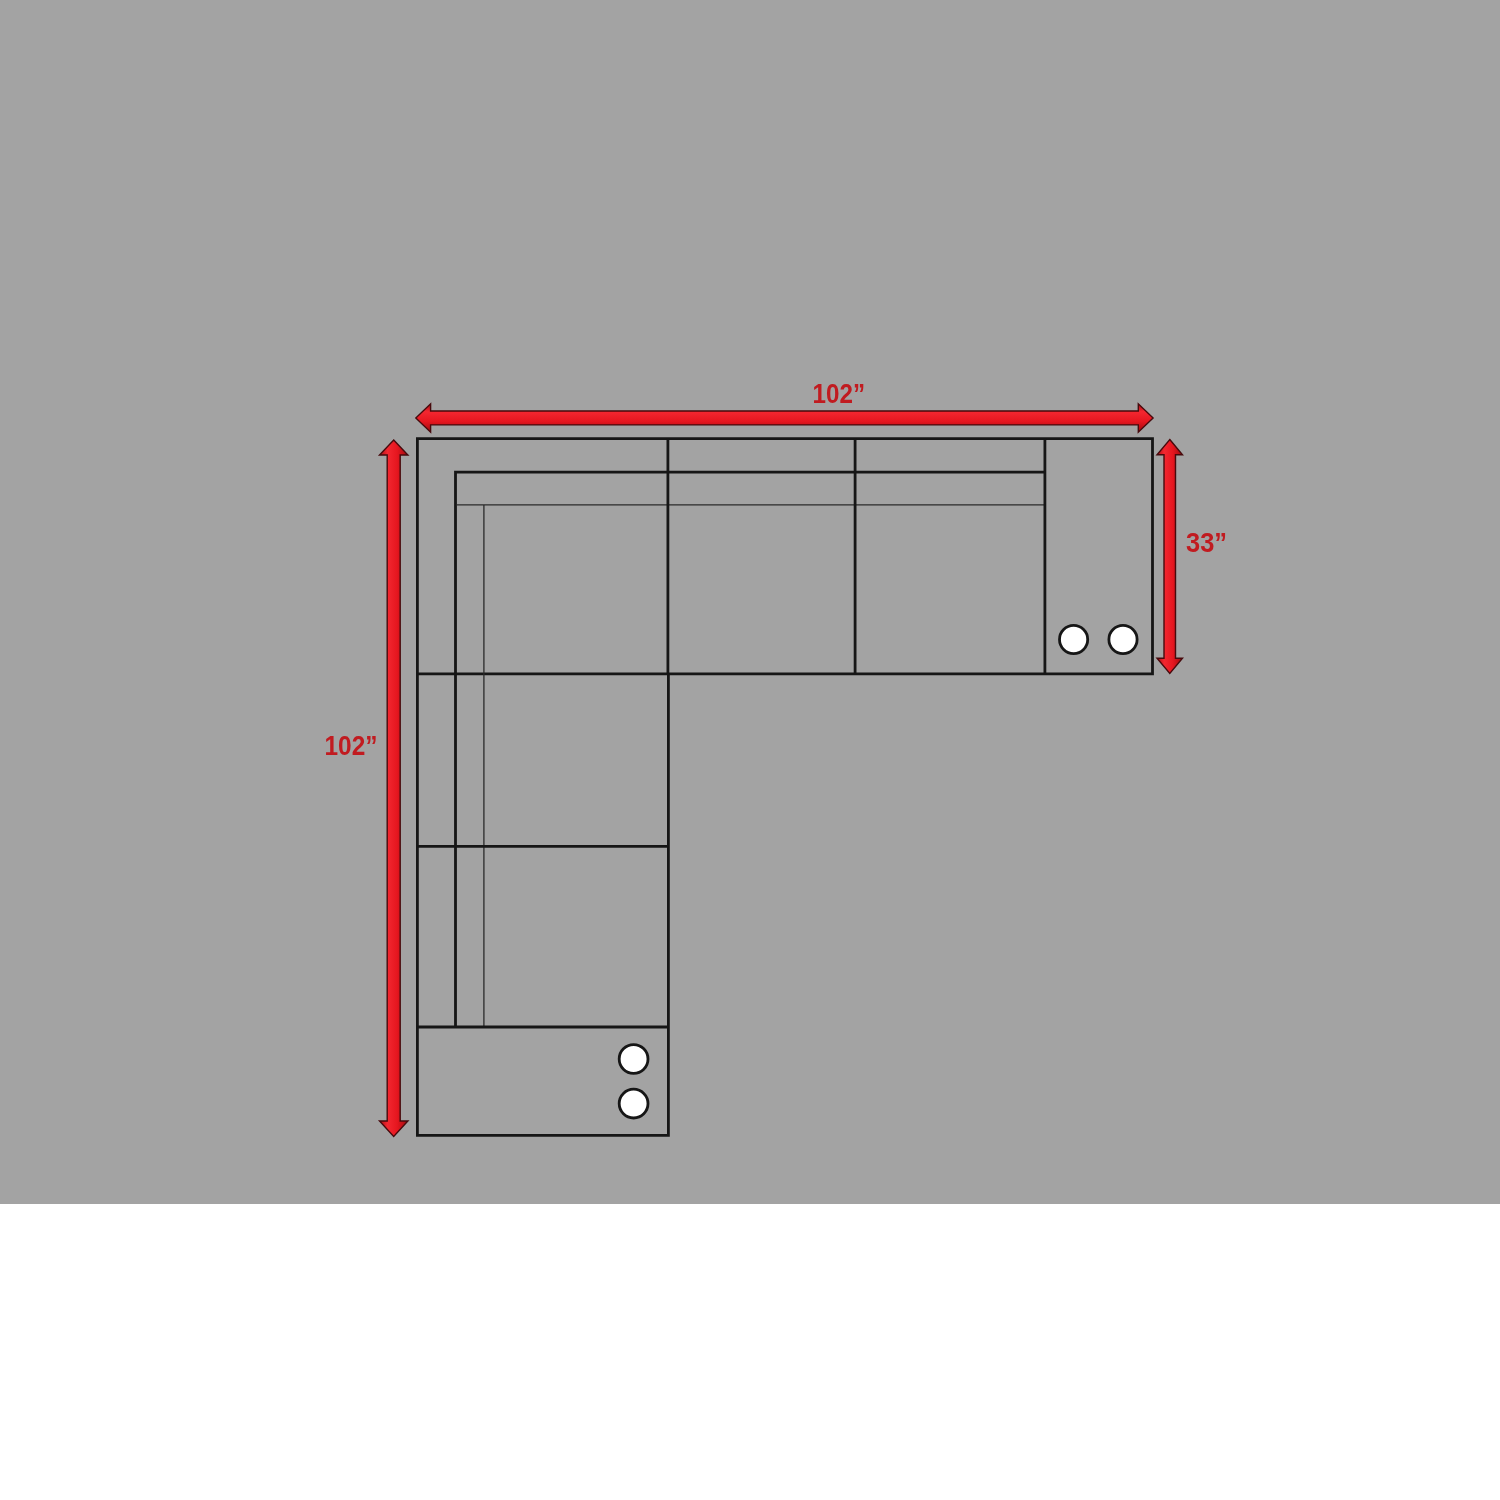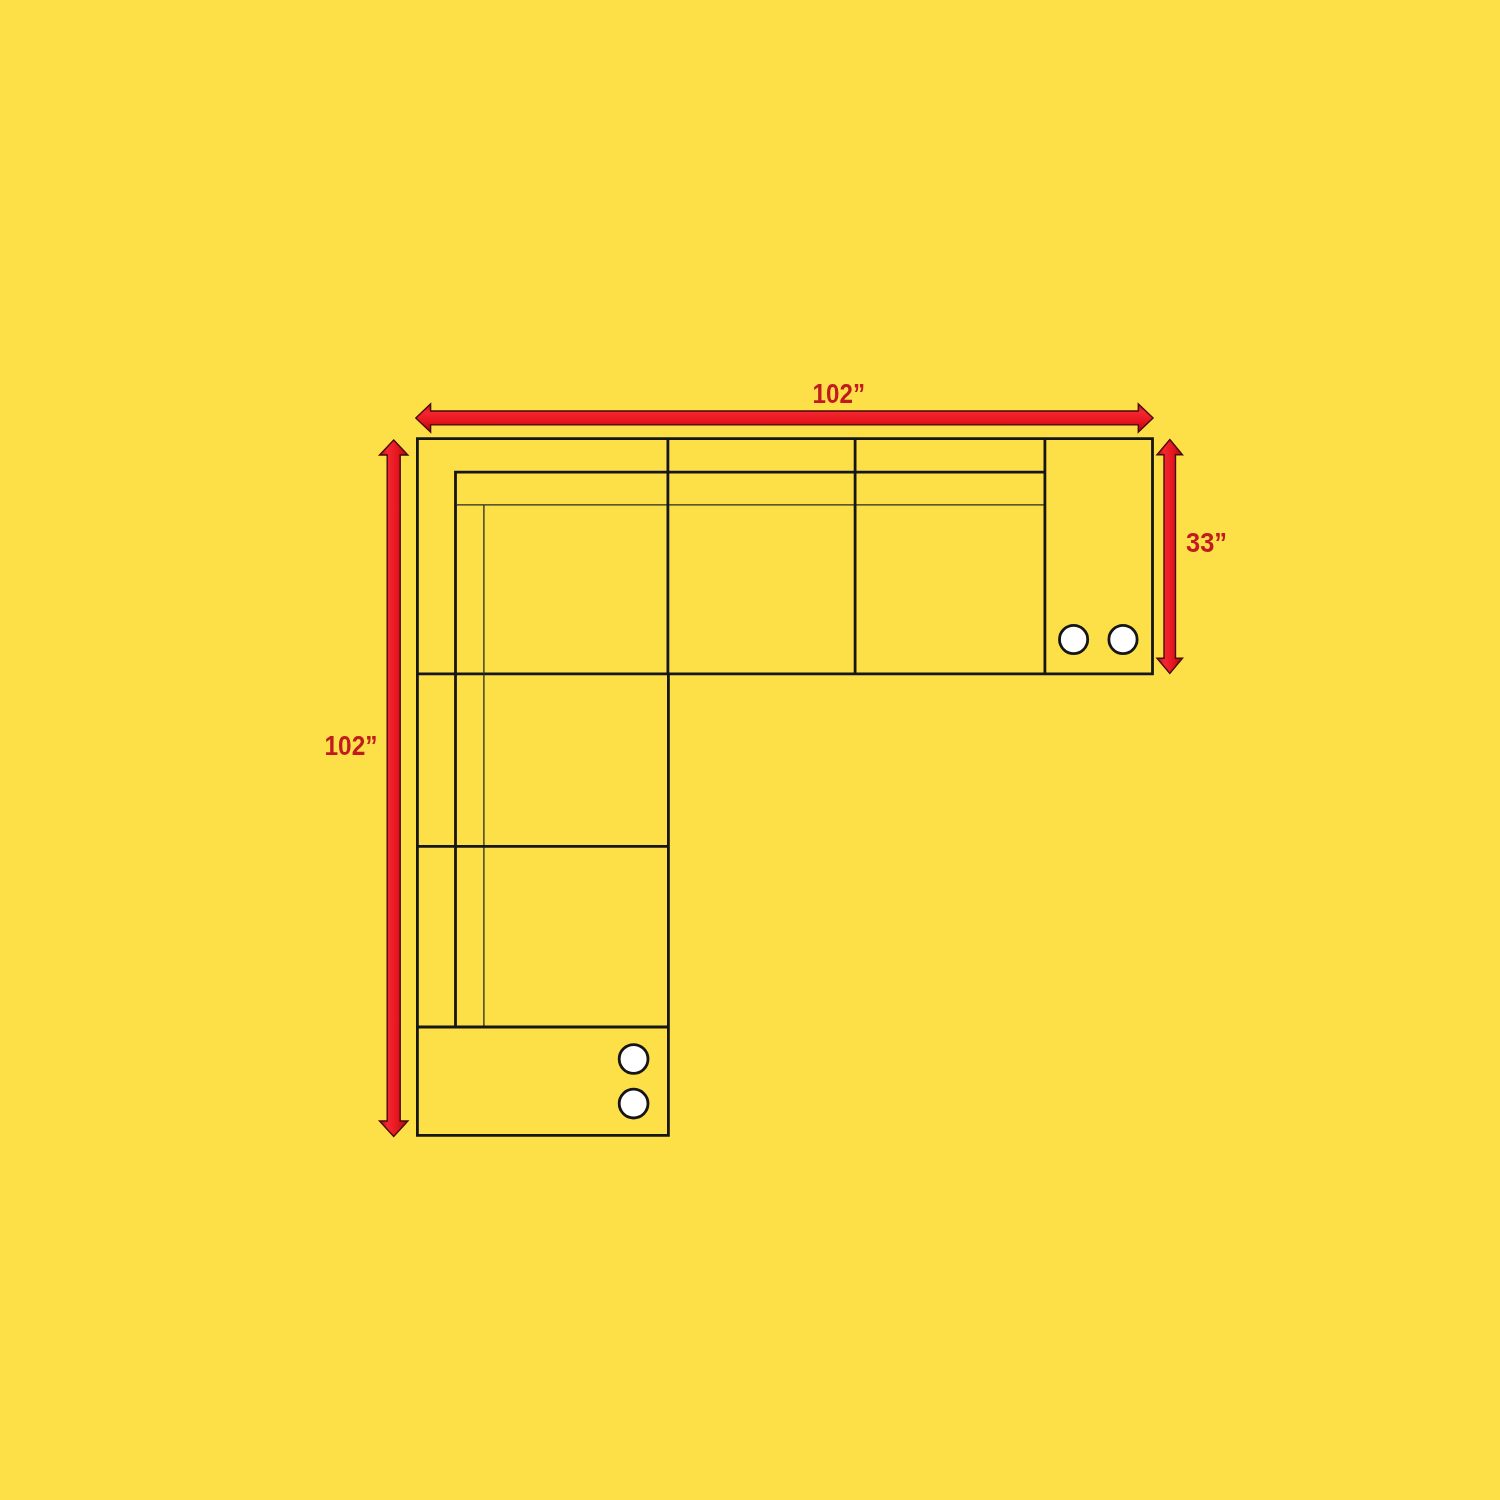--- a/index.html
+++ b/index.html
@@ -1,16 +1,16 @@
 <!DOCTYPE html>
 <html><head>
 <meta charset="utf-8">
 <style>
   html,body{margin:0;padding:0;background:#ffffff;}
-  .stage{width:1500px;height:1500px;background:#fde047;position:relative;}
+  .stage{width:1500px;height:1204px;background:#a3a3a3;position:relative;}
   svg{display:block;}
   text{font-family:"Liberation Sans",sans-serif;font-weight:bold;}
 </style>
 </head>
 <body>
 <div class="stage">
 <svg width="1500" height="1500" viewBox="0 0 1500 1500">
   <defs>
     <linearGradient id="gh" x1="0" y1="0" x2="0" y2="1">
       <stop offset="0" stop-color="#a50d12"></stop>

